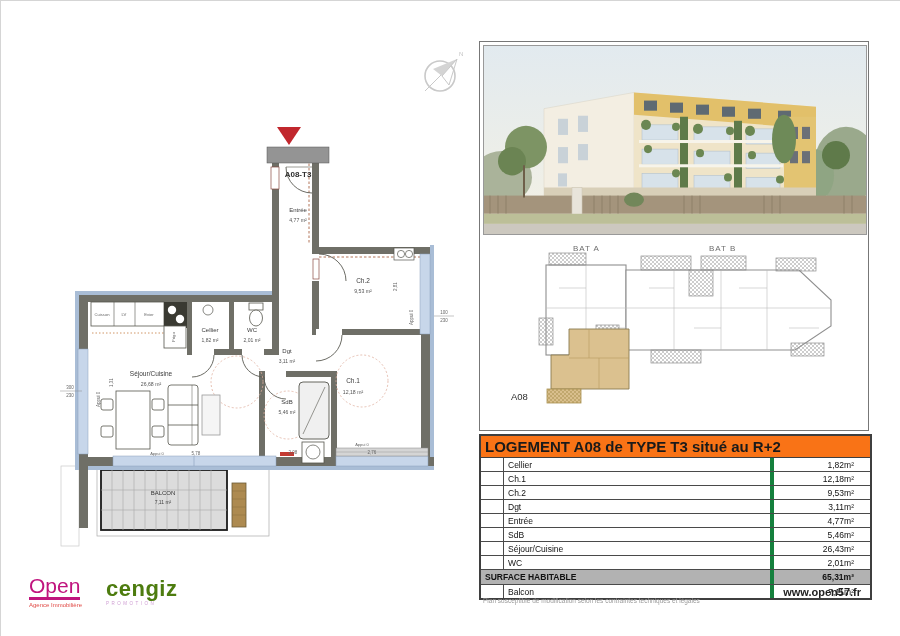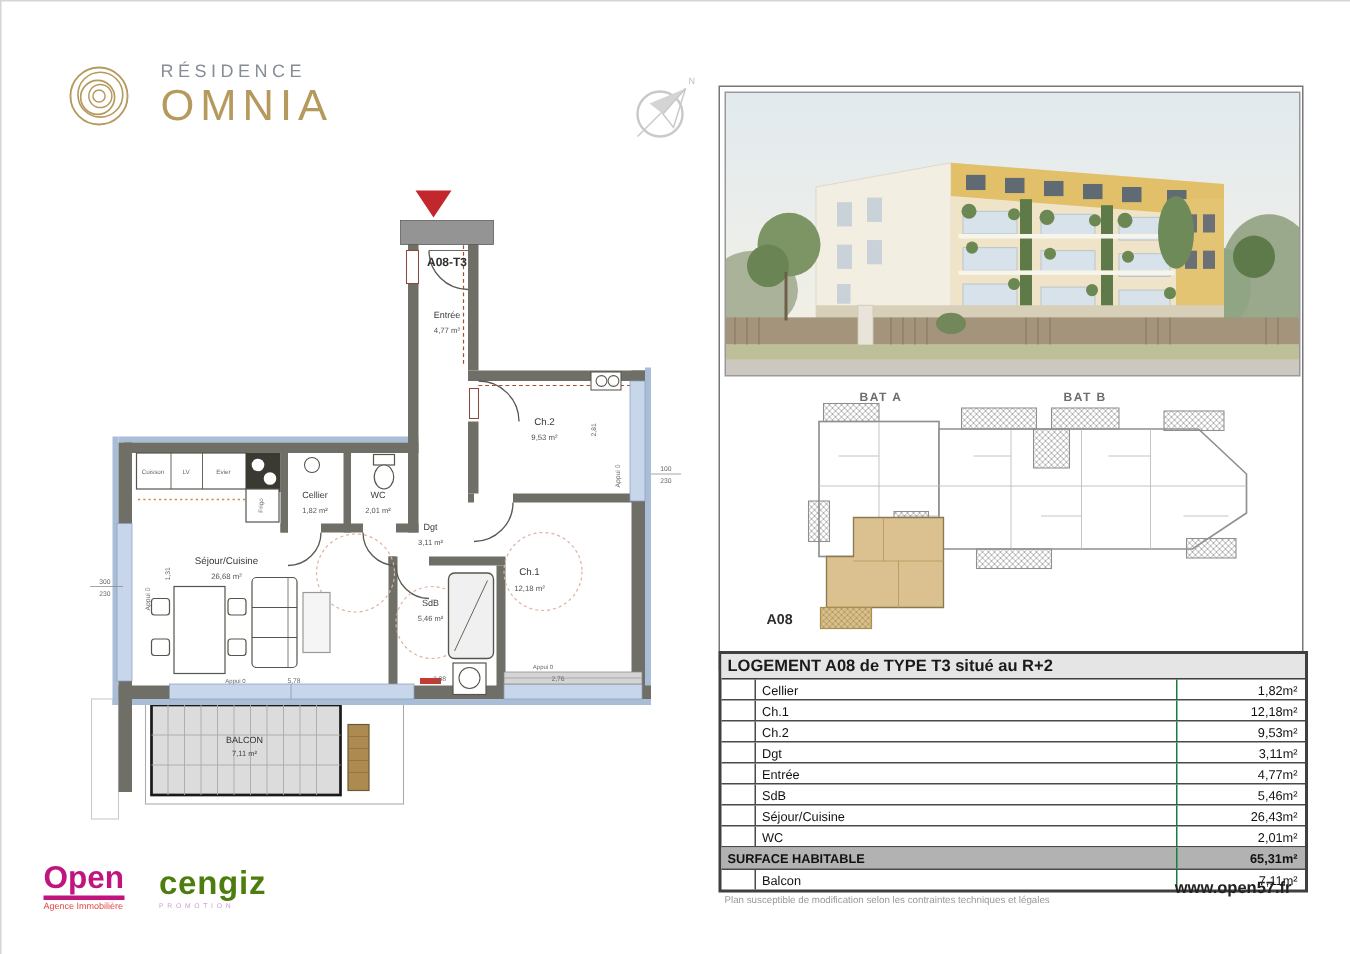--- a/index.html
+++ b/index.html
@@ -9,64 +9,49 @@
   
   .brand{position:absolute;left:36px;top:34px;display:flex;align-items:center;gap:12px;}
   .brand-text{display:flex;flex-direction:column;}
   .brand-res{font-size:12px;letter-spacing:3px;color:#878d97;}
   .brand-name{font-size:29px;letter-spacing:4px;color:#b69a5d;margin-top:1px;}
   
   .compass{position:absolute;left:412px;top:44px;}
   
   .floorplan{position:absolute;left:55px;top:118px;}
   
-  .panel{position:absolute;left:478px;top:56px;width:388px;height:388px;border:1px solid #777;font-weight:bold;}
+  .panel{position:absolute;left:478px;top:40px;width:388px;height:388px;border:1px solid #777;}
   .photo{position:absolute;left:3px;top:3px;width:382px;height:188px;border:1px solid #999;}
   .keyplan{position:absolute;left:9px;top:196px;}
   
   .ptable{position:absolute;left:478px;top:433px;width:389px;border:2px solid #3f3f3f;font-size:8.5px;color:#111;background:#fff;}
-  .thead{background:#e5e5e5;font-weight:bold;font-size:11px;padding:2px 0 2px 4px;border-bottom:1px solid #3f3f3f;color:#1a1a1a;}
+  .thead{background:#f97316;font-weight:bold;font-size:15px;padding:2px 0 2px 4px;border-bottom:1px solid #3f3f3f;color:#1a1a1a;}
   .trow{display:flex;border-bottom:1px solid #4a4a4a;height:13px;align-items:stretch;}
   .trow:last-child{border-bottom:none;}
   .tgut{width:22px;border-right:1px solid #4a4a4a;}
   .tlabel{flex:1;display:flex;align-items:center;padding-left:4px;}
-  .tval{width:80px;border-left:1px solid #15803d;display:flex;align-items:center;justify-content:flex-end;padding-right:5px;}
+  .tval{width:80px;border-left:4px solid #15803d;display:flex;align-items:center;justify-content:flex-end;padding-right:16px;}
   .trow.total{background:#b2b2b2;font-weight:bold;height:14px;}
   .trow.total .tlabel{padding-left:4px;}
   
   .disclaimer{position:absolute;left:482px;top:596px;font-size:6.5px;color:#9a9a9a;}
   .website{position:absolute;right:40px;top:585px;font-size:11px;font-weight:bold;color:#222;text-decoration:none;}
   
   .logo-open{position:absolute;left:28px;top:575px;}
-  .open-name{font-size:21px;font-weight:bold;color:#c0147e;border-bottom:3px solid #c0147e;line-height:.95;display:inline-block;padding-bottom:1px;}
+  .open-name{font-size:21px;font-weight:normal;color:#c0147e;border-bottom:3px solid #c0147e;line-height:.95;display:inline-block;padding-bottom:1px;}
   .open-tag{font-size:6px;color:#e04a45;margin-top:2px;}
   .logo-cengiz{position:absolute;left:105px;top:577px;}
   .cengiz-name{font-size:22px;font-weight:bold;color:#4d7c0f;letter-spacing:.5px;line-height:1;}
   .cengiz-tag{font-size:4.5px;letter-spacing:2.5px;color:#cf9ed3;margin-top:1px;}
 </style>
 </head>
 <body>
 
 <div class="page">
 
-  <div class="brand">
-    <svg width="58" height="58" viewBox="0 0 64 64">
-      <g fill="none" stroke="#b69a5d">
-        <circle cx="32" cy="32" r="21" stroke-width="1.4"></circle>
-        <circle cx="33" cy="31" r="16.5" stroke-width="1.2"></circle>
-        <circle cx="31" cy="33" r="12.5" stroke-width="1.2"></circle>
-        <circle cx="33" cy="32" r="8.5" stroke-width="1.1"></circle>
-        <circle cx="32" cy="32" r="4.5" stroke-width="1.1"></circle>
-      </g>
-    </svg>
-    <div class="brand-text">
-      <span class="brand-res">RÉSIDENCE</span>
-      <span class="brand-name">OMNIA</span>
-    </div>
-  </div>
 
   <svg class="compass" width="56" height="56" viewBox="0 0 56 56">
     <circle cx="27" cy="31" r="15" fill="none" stroke="#c9c9c9" stroke-width="1.6"></circle>
     <line x1="12" y1="46" x2="44" y2="14" stroke="#c9c9c9" stroke-width="1"></line>
     <polygon points="44,14 20,24 29,31" fill="#d4d4d4"></polygon>
     <polygon points="44,14 29,31 36,40" fill="none" stroke="#c9c9c9" stroke-width="1"></polygon>
     <text x="46" y="11" font-size="6" fill="#c2c2c2">N</text>
   </svg>
 
   <svg class="floorplan" width="415" height="450" viewBox="0 0 415 450">

